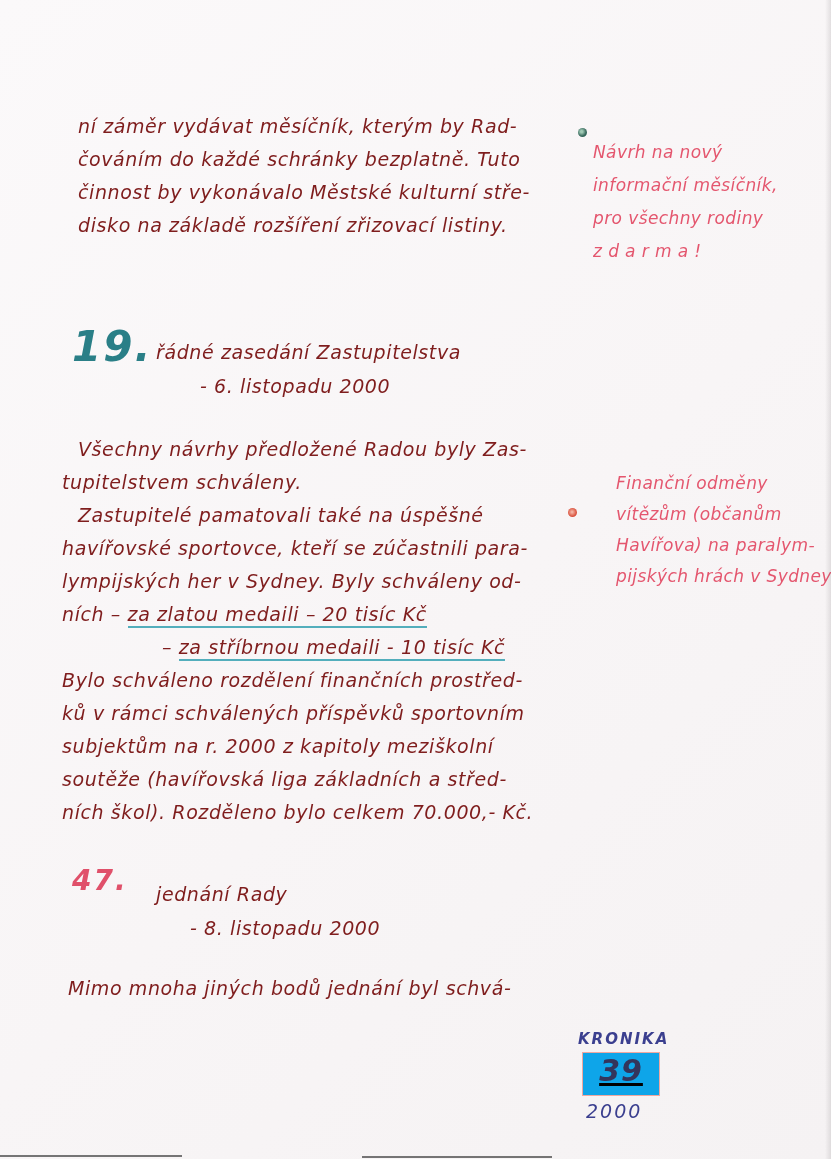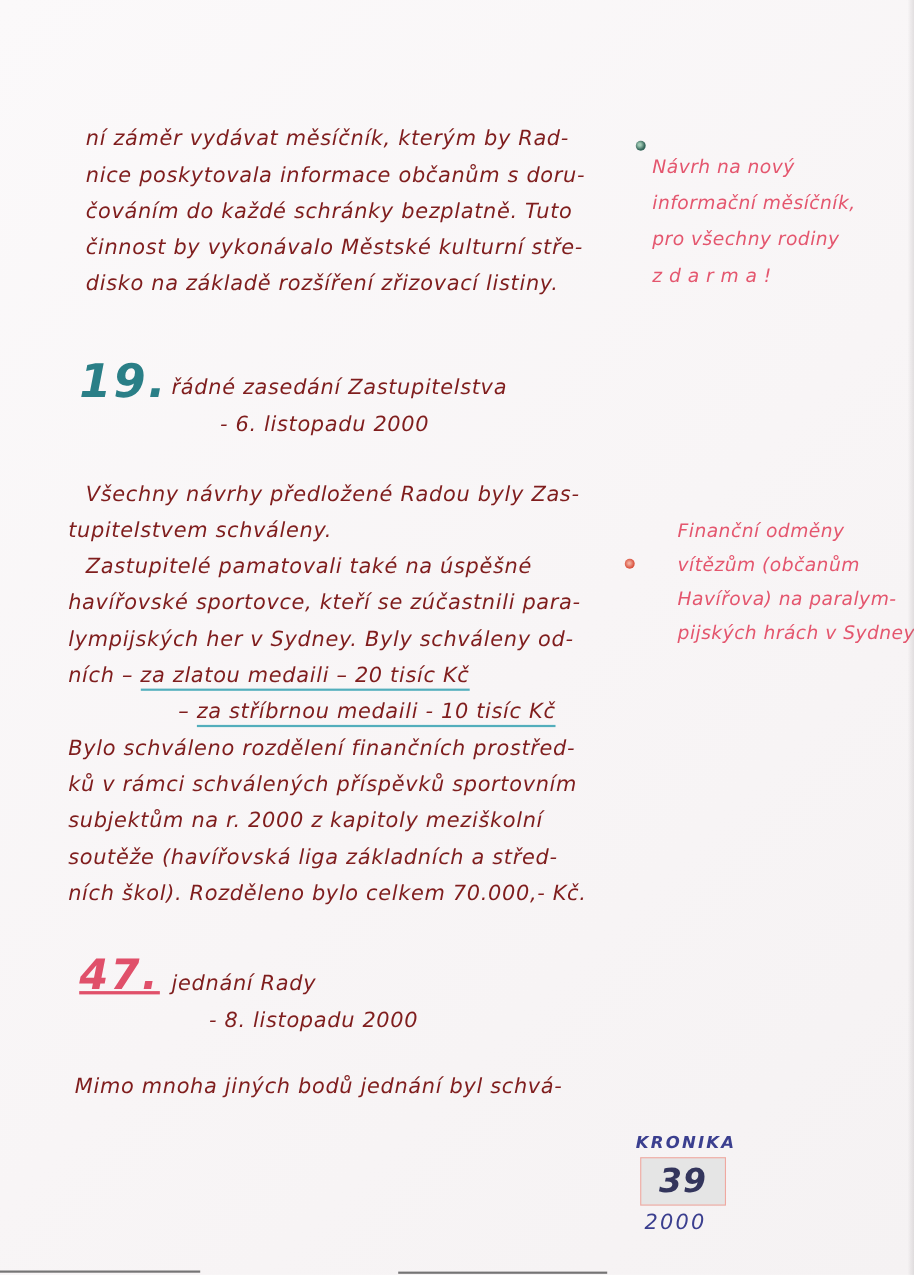--- a/index.html
+++ b/index.html
@@ -41,22 +41,22 @@
   .bullet{position:absolute;width:9px;height:9px;border-radius:50%;}
   .bullet-green{background:radial-gradient(circle at 40% 40%,#9fc9b4 15%,#35665a 60%);}
   .bullet-red{background:radial-gradient(circle at 45% 45%,#f3b0a0 10%,#d9503c 65%);}
   .footer{position:absolute;left:578px;top:1030px;width:120px;}
   .kronika-label{
     font-style:italic;font-weight:bold;color:#3b3f8f;
     font-size:15px;letter-spacing:2px;
   }
   .page-number-box{
     margin-top:4px;margin-left:4px;width:76px;height:42px;
-    border:1px solid #f0a8a0;background:#e5e5e5;
-    display:flex;align-items:center;justify-content:center;
+    border:1px solid #f0a8a0;background:#0ea5e9;
+    display:flex;justify-content:center;text-decoration:underline;
   }
   .page-number{
     font-style:italic;font-weight:bold;color:#33355c;
     font-size:30px;letter-spacing:1px;
   }
   .footer-year{
     margin-top:4px;margin-left:8px;
     font-style:italic;color:#3b3f8f;font-size:19px;letter-spacing:2px;
   }
   .scan-line{position:absolute;background:#4a4a4a;opacity:0.75;height:2px;}
@@ -67,21 +67,20 @@
     background:linear-gradient(to right,rgba(0,0,0,0) ,rgba(120,115,118,0.18));
   }
 </style>
 </head>
 <body>
 
 <div class="page">
 
   <div class="para hw" style="left:78px;top:110px;">
     <div class="line">ní záměr vydávat měsíčník, kterým by Rad-</div>
-    <div class="line">nice poskytovala informace občanům s doru-</div>
     <div class="line">čováním do každé schránky bezplatně. Tuto</div>
     <div class="line">činnost by vykonávalo Městské kulturní stře-</div>
     <div class="line">disko na základě rozšíření zřizovací listiny.</div>
   </div>
 
   <span class="bullet bullet-green" style="left:578px;top:128px;"></span>
   <div class="margin-note" style="left:593px;top:112px;margin-top:24px;">
     <div>Návrh na nový</div>
     <div>informační měsíčník,</div>
     <div>pro všechny rodiny</div>
@@ -111,21 +110,21 @@
 
   <span class="bullet bullet-red" style="left:568px;top:508px;"></span>
   <div class="margin-note" style="left:582px;top:468px;line-height:31px;margin-left:34px;">
     <div>Finanční odměny</div>
     <div>vítězům (občanům</div>
     <div>Havířova) na paralym-</div>
     <div>pijských hrách v Sydney.</div>
   </div>
 
   <div class="section" style="left:72px;top:870px;width:480px;height:80px;">
-    <div class="section-number num-red" style="font-size:38px;text-decoration:underline;">47.</div>
+    <div class="section-number num-red" style="font-size:28px;">47.</div>
     <div class="section-title hw">jednání Rady</div>
     <div class="section-date hw" style="left:118px;">- 8. listopadu 2000</div>
   </div>
 
   <div class="para hw" style="left:68px;top:972px;">
     <div class="line">Mimo mnoha jiných bodů jednání byl schvá-</div>
   </div>
 
   <div class="footer">
     <div class="kronika-label">KRONIKA</div>

